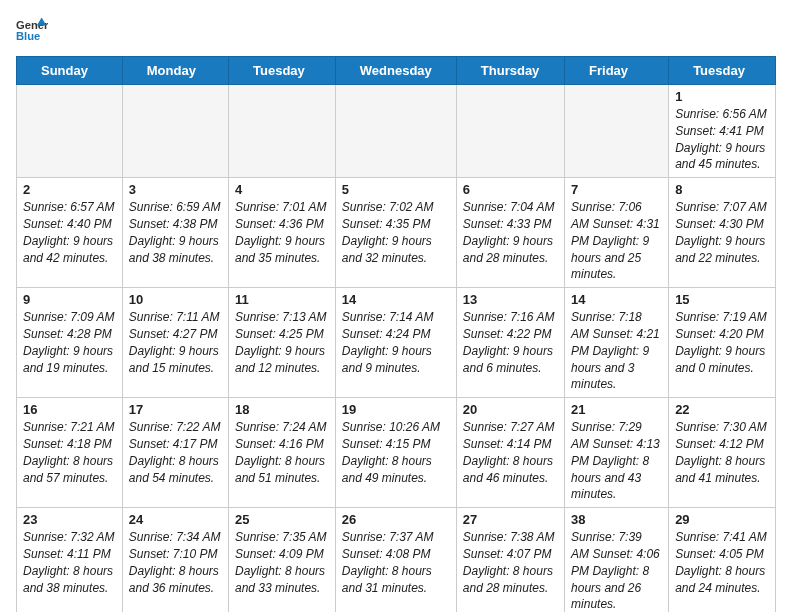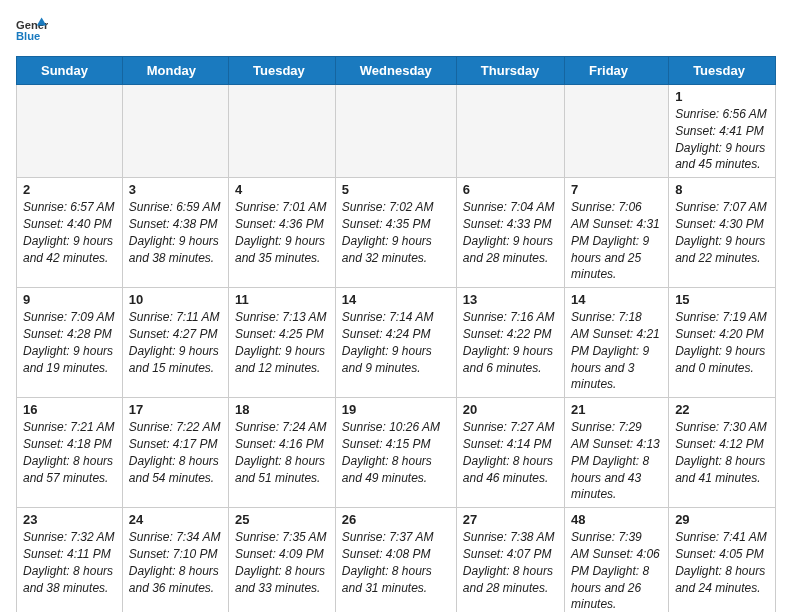--- a/index.html
+++ b/index.html
@@ -305,21 +305,21 @@
 and 31 minutes.</div>
         </td>
         <td>
           <span class="day-num">27</span>
           <div class="day-info">Sunrise: 7:38 AM
 Sunset: 4:07 PM
 Daylight: 8 hours
 and 28 minutes.</div>
         </td>
         <td>
-          <span class="day-num">48</span>
+          <span class="day-num">38</span>
           <div class="day-info">Sunrise: 7:39 AM
 Sunset: 4:06 PM
 Daylight: 8 hours
 and 26 minutes.</div>
         </td>
         <td>
           <span class="day-num">29</span>
           <div class="day-info">Sunrise: 7:41 AM
 Sunset: 4:05 PM
 Daylight: 8 hours

